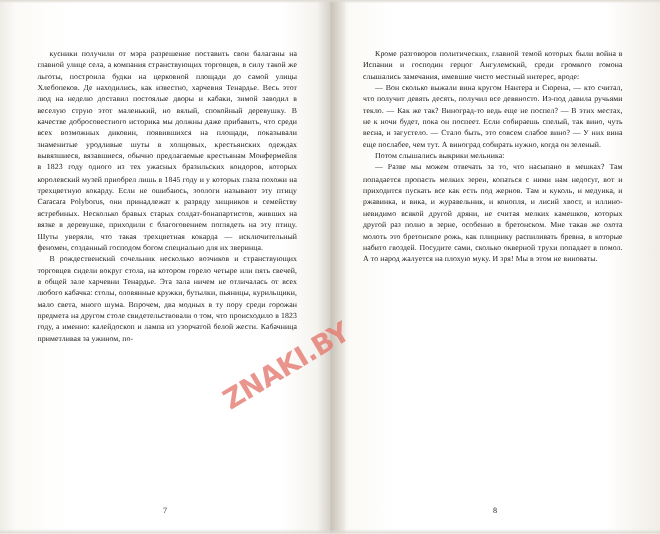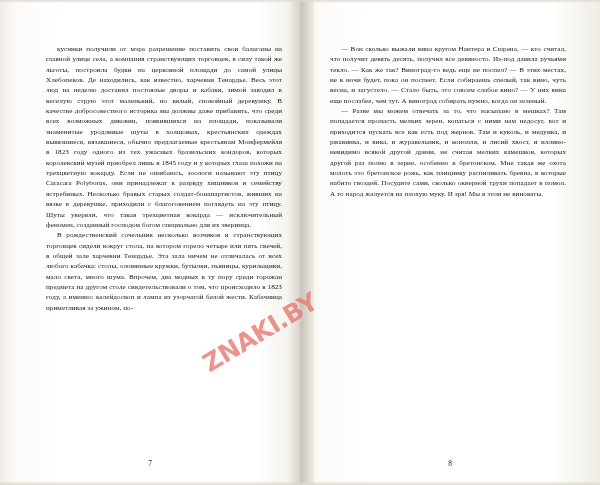--- a/index.html
+++ b/index.html
@@ -40,21 +40,21 @@
     width: 26px; height: 485px;
     background: linear-gradient(to right, rgba(120,110,95,0.00) 0%, rgba(120,110,95,0.22) 45%, rgba(120,110,95,0.28) 52%, rgba(120,110,95,0.05) 100%);
   }
   .page {
     position: absolute;
     top: 0;
     width: 300px;
     height: 485px;
     box-sizing: border-box;
   }
-  .page.left  { left: 0;   padding: 44px 30px 50px 34px; margin-left: 12px; }
+  .page.left  { left: 0;   padding: 44px 30px 50px 34px; }
   .page.right { left: 300px; padding: 44px 34px 34px 30px; }
 
   .col {
     font-size: 7.1px;
     line-height: 10.35px;
     text-align: justify;
     color: #1a1a18;
     letter-spacing: 0.01em;
     hyphens: manual;
   }
@@ -109,21 +109,23 @@
 
   <div class="page left">
     <div class="col">
       <p>кусники получили от мэра разрешение поставить свои балаганы на главной улице села, а компания странствующих торговцев, в силу такой же льготы, построила будки на церковной площади до самой улицы Хлебопеков. Де находились, как известно, харчевня Тенардье. Весь этот люд на неделю доставил постоялые дворы и кабаки, зимой заводил в веселую струю этот маленький, но вялый, спокойный деревушку. В качестве добросовестного историка мы должны даже прибавить, что среди всех возможных диковин, появившихся на площади, показывали знаменитые уродливые шуты в холщовых, крестьянских одеждах вывязшиеся, вязавшиеся, обычно предлагаемые крестьянам Монфермейля в 1823 году одного из тех ужасных бразильских кондоров, которых королевский музей приобрел лишь в 1845 году и у которых глаза похожи на трехцветную кокарду. Если не ошибаюсь, зоологи называют эту птицу Caracara Polyborus, они принадлежат к разряду хищников и семейству ястребиных. Несколько бравых старых солдат-бонапартистов, живших на вязке в деревушке, приходили с благоговением поглядеть на эту птицу. Шуты уверяли, что такая трехцветная кокарда — исключительный феномен, созданный господом богом специально для их зверинца.</p>
       <p>В рождественский сочельник несколько возчиков и странствующих торговцев сидели вокруг стола, на котором горело четыре или пять свечей, в общей зале харчевни Тенардье. Эта зала ничем не отличалась от всех любого кабачка: столы, оловянные кружки, бутылки, пьяницы, курильщики, мало света, много шума. Впрочем, два модных в ту пору среди горожан предмета на другом столе свидетельствовали о том, что происходило в 1823 году, а именно: калейдоскоп и лампа из узорчатой белой жести. Кабачница приметливая за ужином, по-</p>
     </div>
   </div>
 
   <div class="page right">
     <div class="col">
+      <p>Кроме разговоров политических, главной темой которых были война в Испании и господин герцог Ангулемский, среди громкого гомона слышались замечания, имевшие чисто местный интерес, вроде:</p>
       <p>— Вон сколько выжали вина кругом Нантера и Сюрена, — кто считал, что получит девять десять, получил все девяносто. Из-под давила ручьями текло. — Как же так? Виноград-то ведь еще не поспел? — В этих местах, не к ночи будет, пока он поспеет. Если собираешь спелый, так вино, чуть весна, и загустело. — Стало быть, это совсем слабое вино? — У них вина еще послабее, чем тут. А виноград собирать нужно, когда он зеленый.</p>
+      <p>Потом слышались выкрики мельника:</p>
       <p>— Разве мы можем отвечать за то, что насыпано в мешках? Там попадается пропасть мелких зерен, копаться с ними нам недосуг, вот и приходится пускать все как есть под жернов. Там и куколь, и медуика, и ржавинка, и вика, и журавельник, и конопля, и лисий хвост, и иллино-невидимо всякой другой дряни, не считая мелких камешков, которых другой раз полно в зерне, особенно в бретонском. Мне такая же охота молоть это бретонское рожь, как плицнику распиливать бревна, в которые набито гвоздей. Посудите сами, сколько окверной трухи попадает в помол. А то народ жалуется на плохую муку. И зря! Мы в этом не виноваты.</p>
     </div>
   </div>
 
   <div class="folio left">7</div>
   <div class="folio right">8</div>
 
   <div class="watermark">ZNAKI.BY</div>
 </div>
 

